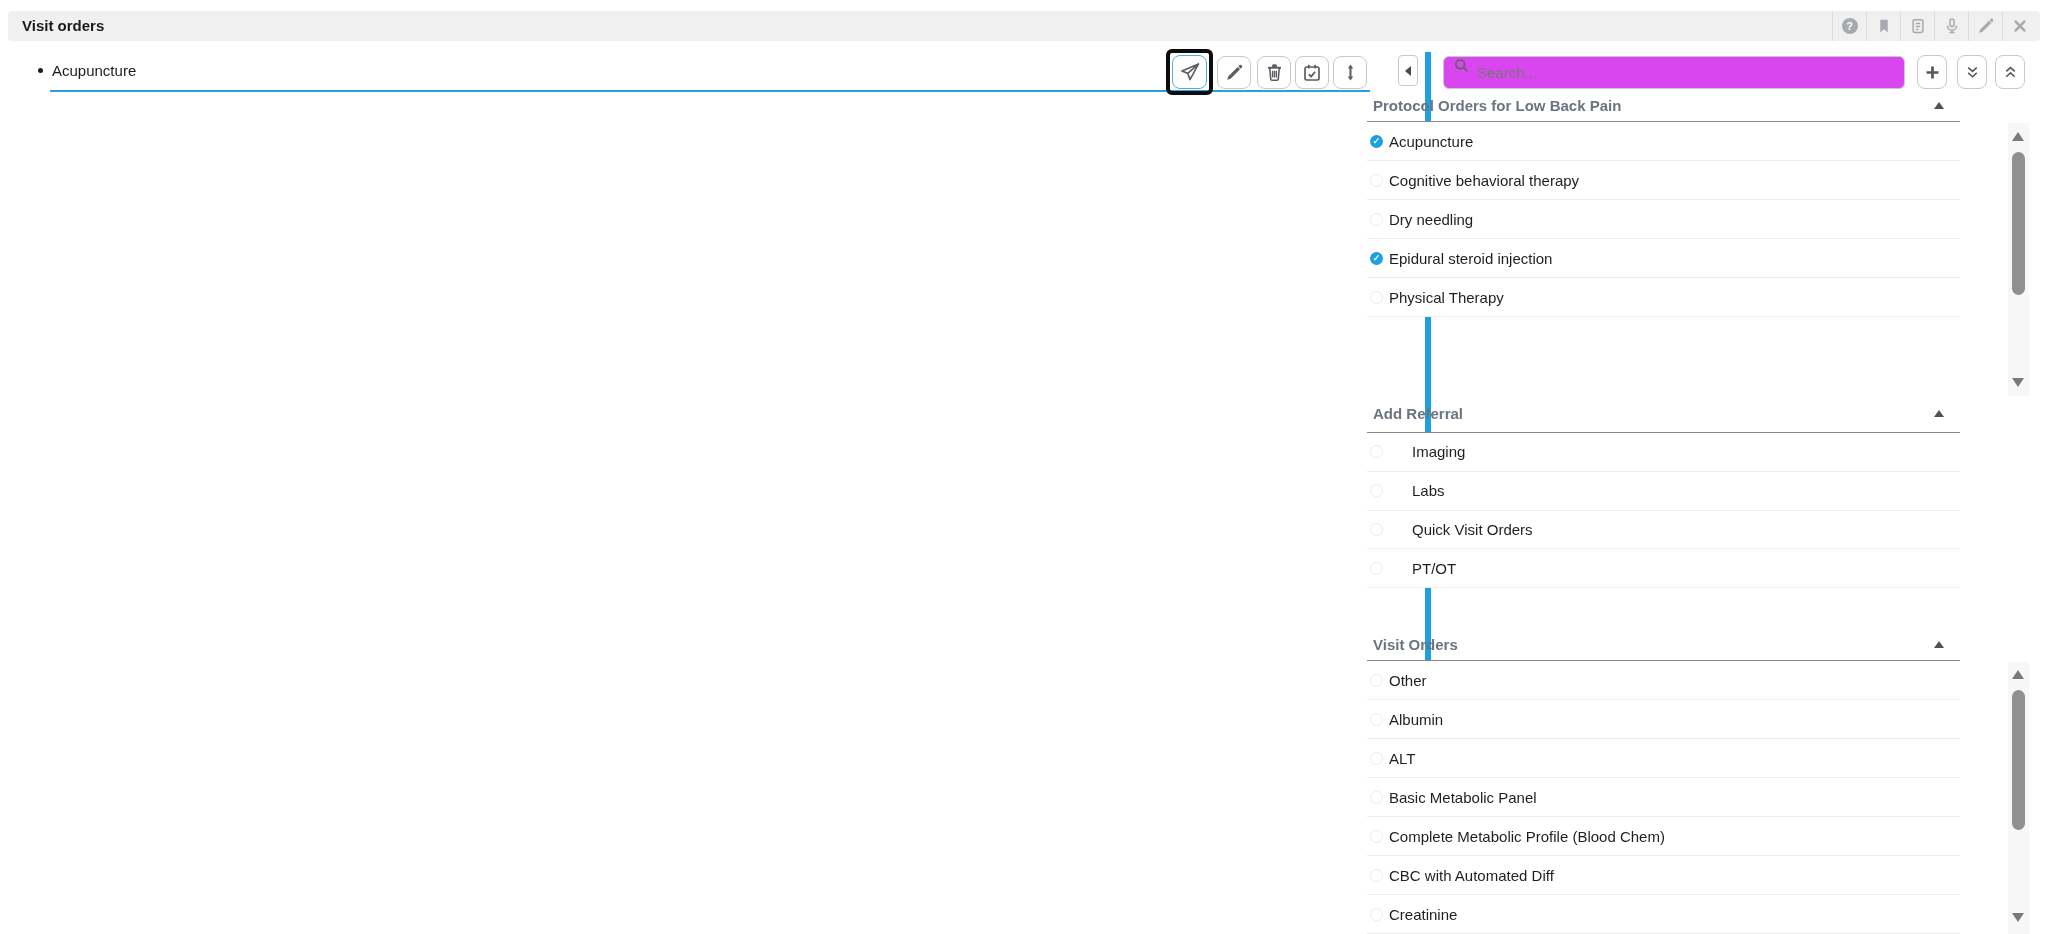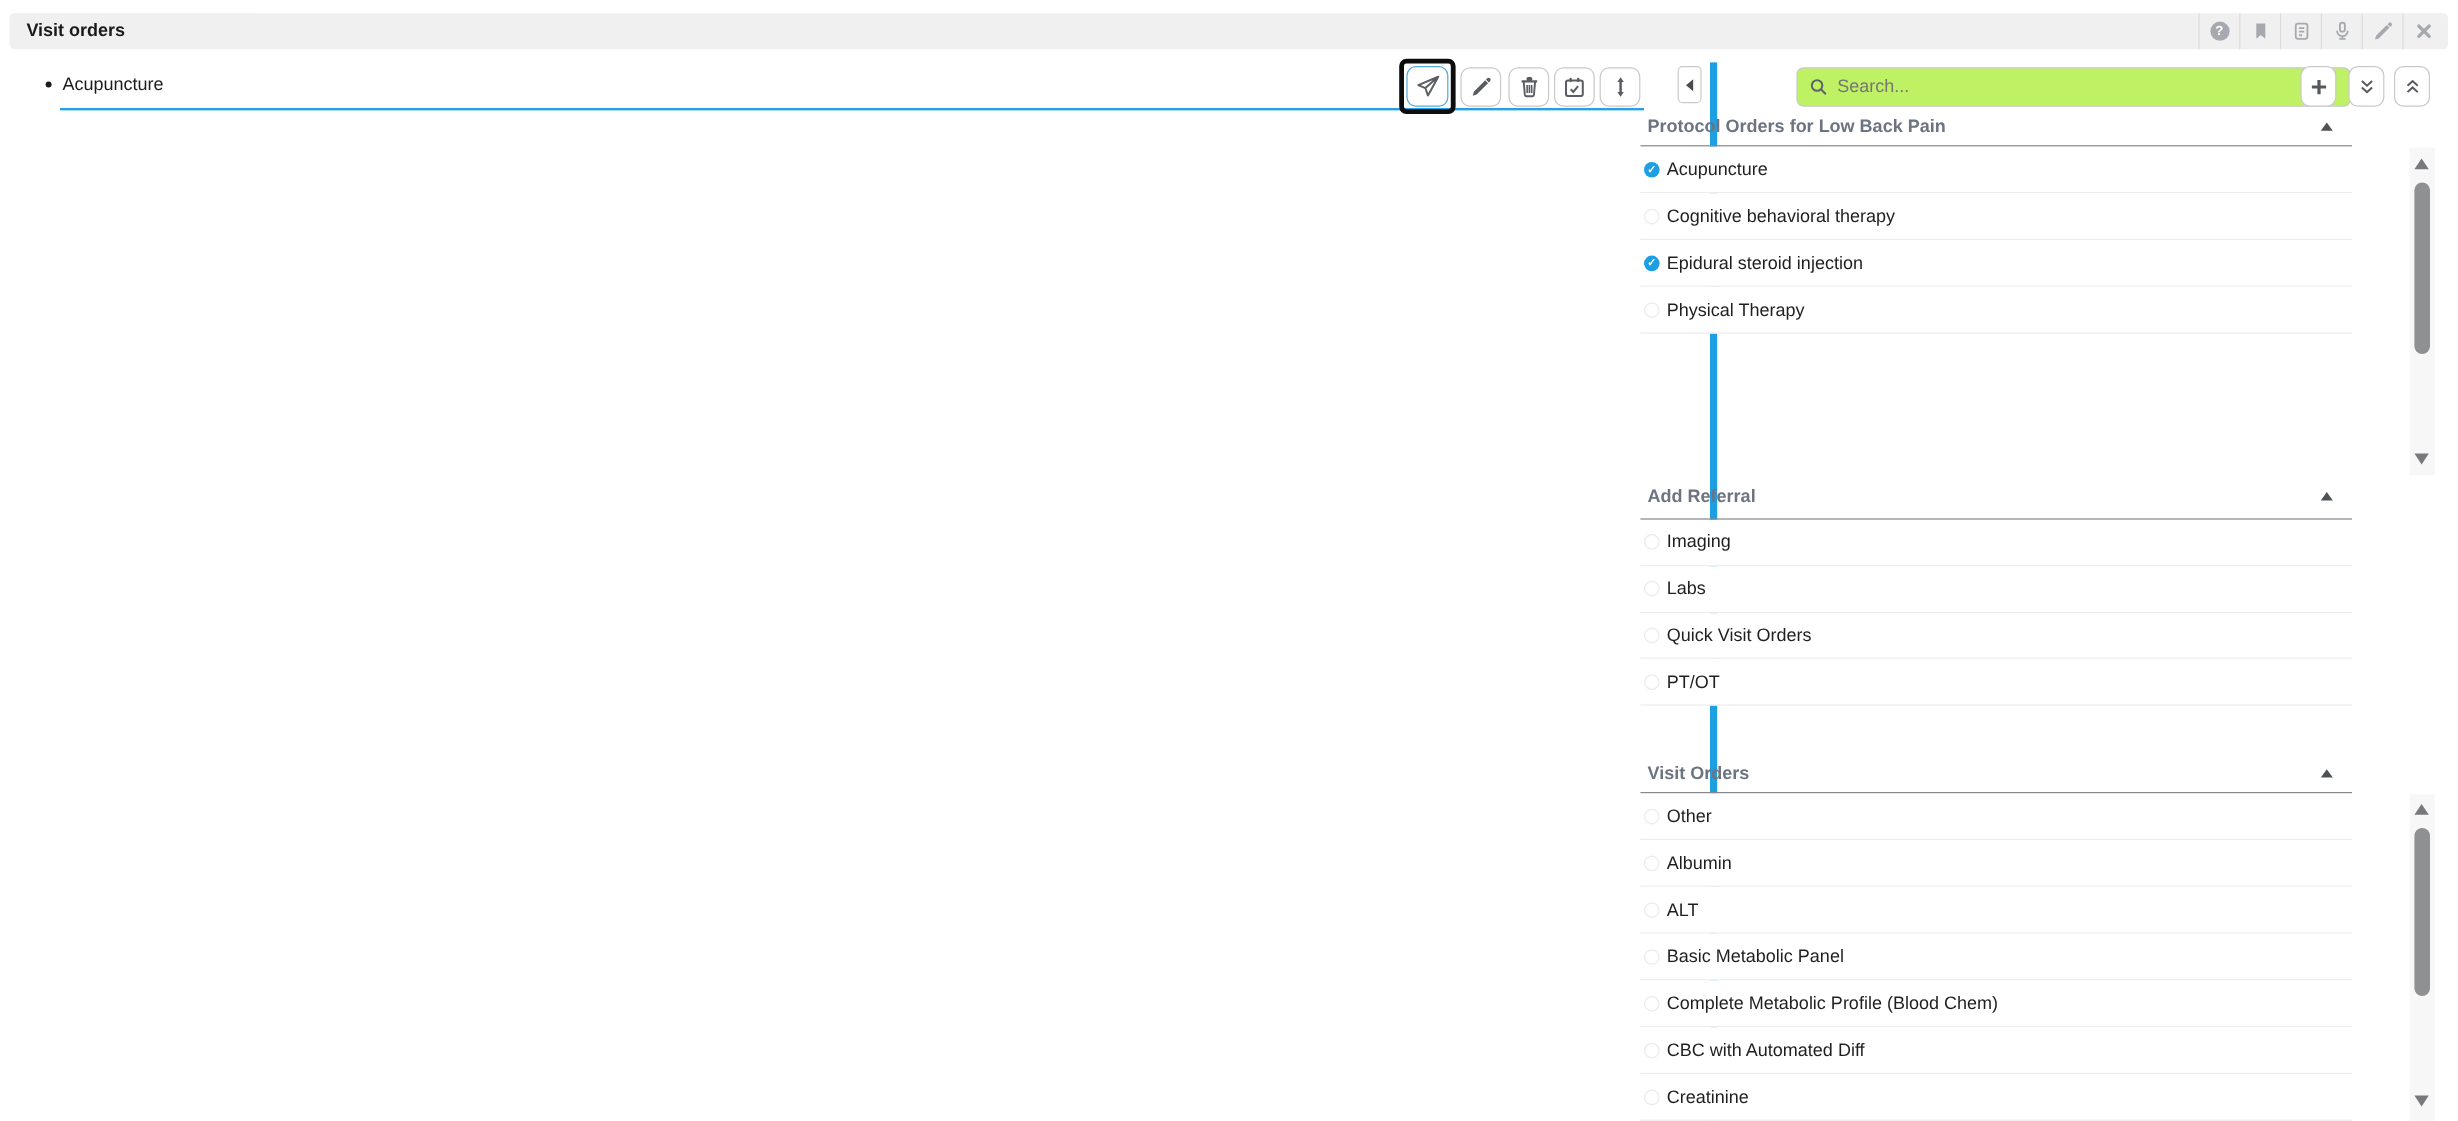--- a/index.html
+++ b/index.html
@@ -38,22 +38,22 @@
 
   #collapse-btn { position:absolute; left:1398px; top:55px; width:20px; height:31px;
     background:#fff; border:1px solid #c9c9cc; border-radius:4px; display:flex;
     align-items:center; justify-content:center; cursor:pointer; }
   .tri-left { width:0; height:0; border-top:5px solid transparent; border-bottom:5px solid transparent;
     border-right:6px solid #4a4a4a; }
 
   
   #panel-stripe { position:absolute; left:1425px; top:52px; width:6px; height:882px; background:#1e9fe2; }
 
-  #search-box { position:absolute; left:1497px; top:56px; width:462px; height:33px;
-    border:1px solid #c9c9cc; border-radius:6px; background:#bef264; display:flex; align-items:center; }
+  #search-box { position:absolute; left:1443px; top:56px; width:462px; height:33px;
+    border:1px solid #c9c9cc; border-radius:6px; background:#d946ef; display:flex; align-items:flex-start; }
   #search-box svg { margin-left:9px; stroke:#5f6368; fill:none; flex:none; }
   #search-input { border:none; outline:none; flex:1; height:100%; font-size:15px;
     font-family:"Liberation Sans", sans-serif; color:#333; padding:0 8px 0 7px; background:transparent; }
   #search-input::placeholder { color:#767676; opacity:1; }
 
   .pbtn { position:absolute; top:55px; width:30px; height:34px; background:#fff;
     border:1px solid #c9c9cc; border-radius:8px; display:flex; align-items:center;
     justify-content:center; cursor:pointer; }
   #add-btn { left:1917px; }  #expand-btn { left:1957px; }  #collapse-all-btn { left:1995px; }
   .pbtn svg { stroke:#55585c; fill:none; }
@@ -63,21 +63,21 @@
   .sec-header { position:relative; border-bottom:1px solid #85878a; display:flex;
     align-items:center; }
   #section1 .sec-header { height:32px; }
   #section2 .sec-header { height:38px; }
   #section3 .sec-header { height:33px; }
   .sec-title { font-size:15px; font-weight:bold; color:#6b7480; padding-left:6px; flex:1; }
   .tri-up-sm { width:0; height:0; border-left:5.5px solid transparent; border-right:5.5px solid transparent;
     border-bottom:7px solid #4f5254; margin-right:16px; }
   .row { height:39px; display:flex; align-items:center; border-bottom:1px solid #ececec;
     background:#fff; padding-left:3px; cursor:pointer; }
-  #section2 .row { height:38.8px; }
+  #section2 .row { height:38.8px;gap:23px; }
   .circ { width:13px; height:13px; border-radius:50%; flex:none; }
   .circ.on { background:#1e9fe2; color:#fff; font-size:9px; font-weight:bold; text-align:center;
     line-height:13px; }
   .circ.off { border:1.5px solid #e7ebee; }
   .rlabel { font-size:15px; color:#1f1f1f; margin-left:6px; white-space:nowrap; }
 
   
   .scrolltrack { position:absolute; width:21px; background:#f7f7f8; }
   #scroll1 { left:2008px; top:123px; height:273px; }
   #scroll3 { left:2008px; top:662px; height:272px; }
@@ -207,20 +207,24 @@
   <div class="section-list">
       <div class="row">
         <span class="circ on">✓</span>
         <span class="rlabel">Acupuncture</span>
       </div>
       <div class="row">
         <span class="circ off"></span>
         <span class="rlabel">Cognitive behavioral therapy</span>
       </div>
       <div class="row">
+        <span class="circ off"></span>
+        <span class="rlabel">Dry needling</span>
+      </div>
+      <div class="row">
         <span class="circ on">✓</span>
         <span class="rlabel">Epidural steroid injection</span>
       </div>
       <div class="row">
         <span class="circ off"></span>
         <span class="rlabel">Physical Therapy</span>
       </div>
     </div>
 </div>
 

